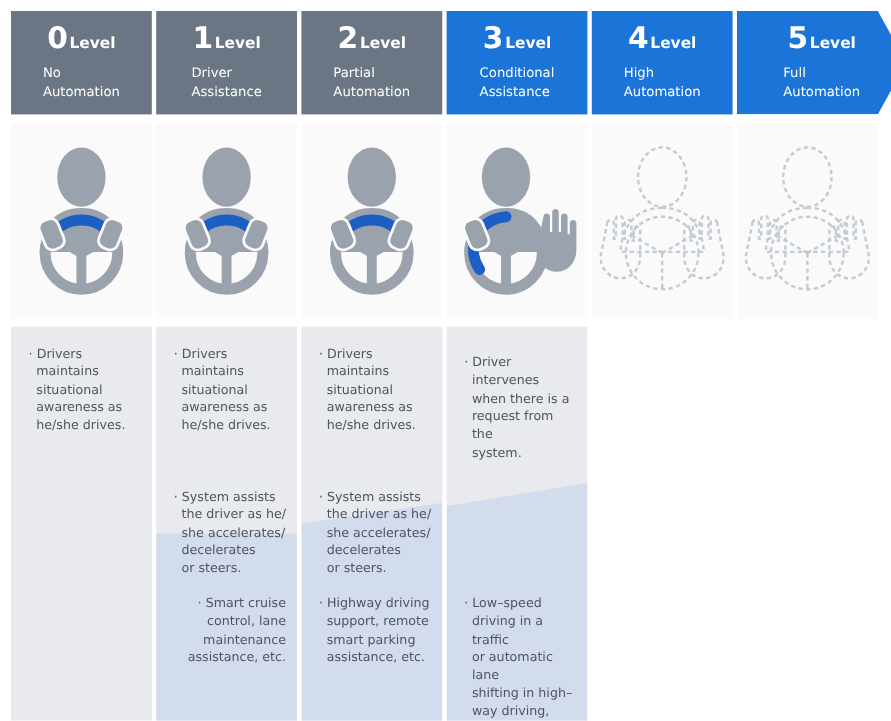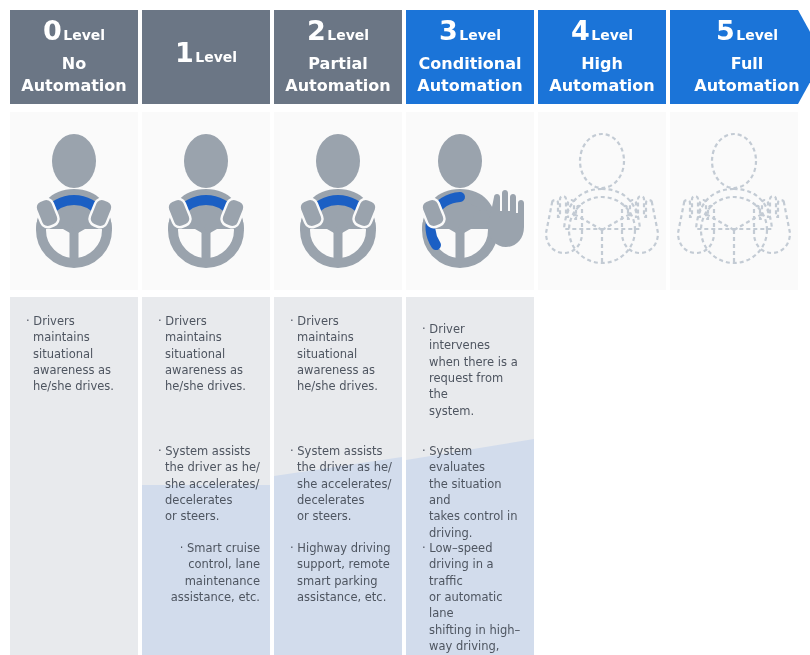--- a/index.html
+++ b/index.html
@@ -63,24 +63,23 @@
     font-weight: bold;
     letter-spacing: -0.5px;
   }
   .lvl-word {
     font-size: 14px;
     font-weight: bold;
     margin-left: 2px;
   }
   .hdr-name {
     color: #ffffff;
-    font-size: 16px;
+    font-size: 12px;
     line-height: 1.38;
-    text-align: center;
-    font-weight: bold;
+    font-weight: normal;
     white-space: pre-line;
   }
 
   
   .iconband {
     position: absolute;
     top: 112px;
     left: 0;
     right: 0;
     height: 178px;
@@ -173,20 +172,22 @@
       </div>
     </div>
   </div>
 
   <div class="col" style="left:142px; width:128px;">
     <div class="hdr gray">
       <div class="lvl-line">
         <span class="lvl-num">1</span>
         <span class="lvl-word">Level</span>
       </div>
+      <div class="hdr-name">Driver
+Assistance</div>
     </div>
 
     <div class="iconband">
       <svg width="108" height="148" viewBox="0 0 108 148">
         <g fill="#9aa3ad">
           <ellipse cx="54" cy="34" rx="22" ry="27"></ellipse>
           <path d="M54 62c-24 0-36 16-38 40h76c-2-24-14-40-38-40z"></path>
         </g>
         <g>
           <circle cx="54" cy="103" r="33" fill="none" stroke="#9aa3ad" stroke-width="10"></circle>
@@ -272,21 +273,21 @@
     </div>
   </div>
 
   <div class="col" style="left:406px; width:128px;">
     <div class="hdr blue">
       <div class="lvl-line">
         <span class="lvl-num">3</span>
         <span class="lvl-word">Level</span>
       </div>
       <div class="hdr-name">Conditional
-Automation</div>
+Assistance</div>
     </div>
 
     <div class="iconband">
       <svg width="120" height="148" viewBox="0 0 120 148">
         <g fill="#9aa3ad">
           <ellipse cx="50" cy="34" rx="22" ry="27"></ellipse>
           <path d="M50 62c-24 0-36 16-38 40h76c-2-24-14-40-38-40z"></path>
         </g>
         <g>
           <circle cx="50" cy="103" r="33" fill="none" stroke="#9aa3ad" stroke-width="10"></circle>
@@ -305,24 +306,20 @@
       </svg>
     </div>
 
     <div class="content">
       <div class="bluefill" style="height:268px; clip-path: polygon(0 21px, 100% 0, 100% 100%, 0 100%);"></div>
       <div class="txtwrap">
         <div class="blk" style="top:24px;">Driver intervenes
 when there is a
 request from the
 system.</div>
-        <div class="blk" style="top:146px;">System evaluates
-the situation and
-takes control in
-driving.</div>
         <div class="blk" style="top:243px;">Low–speed
 driving in a traffic
 or automatic lane
 shifting in high–
 way driving, etc.</div>
       </div>
     </div>
   </div>
 
   <div class="col" style="left:538px; width:128px;">

